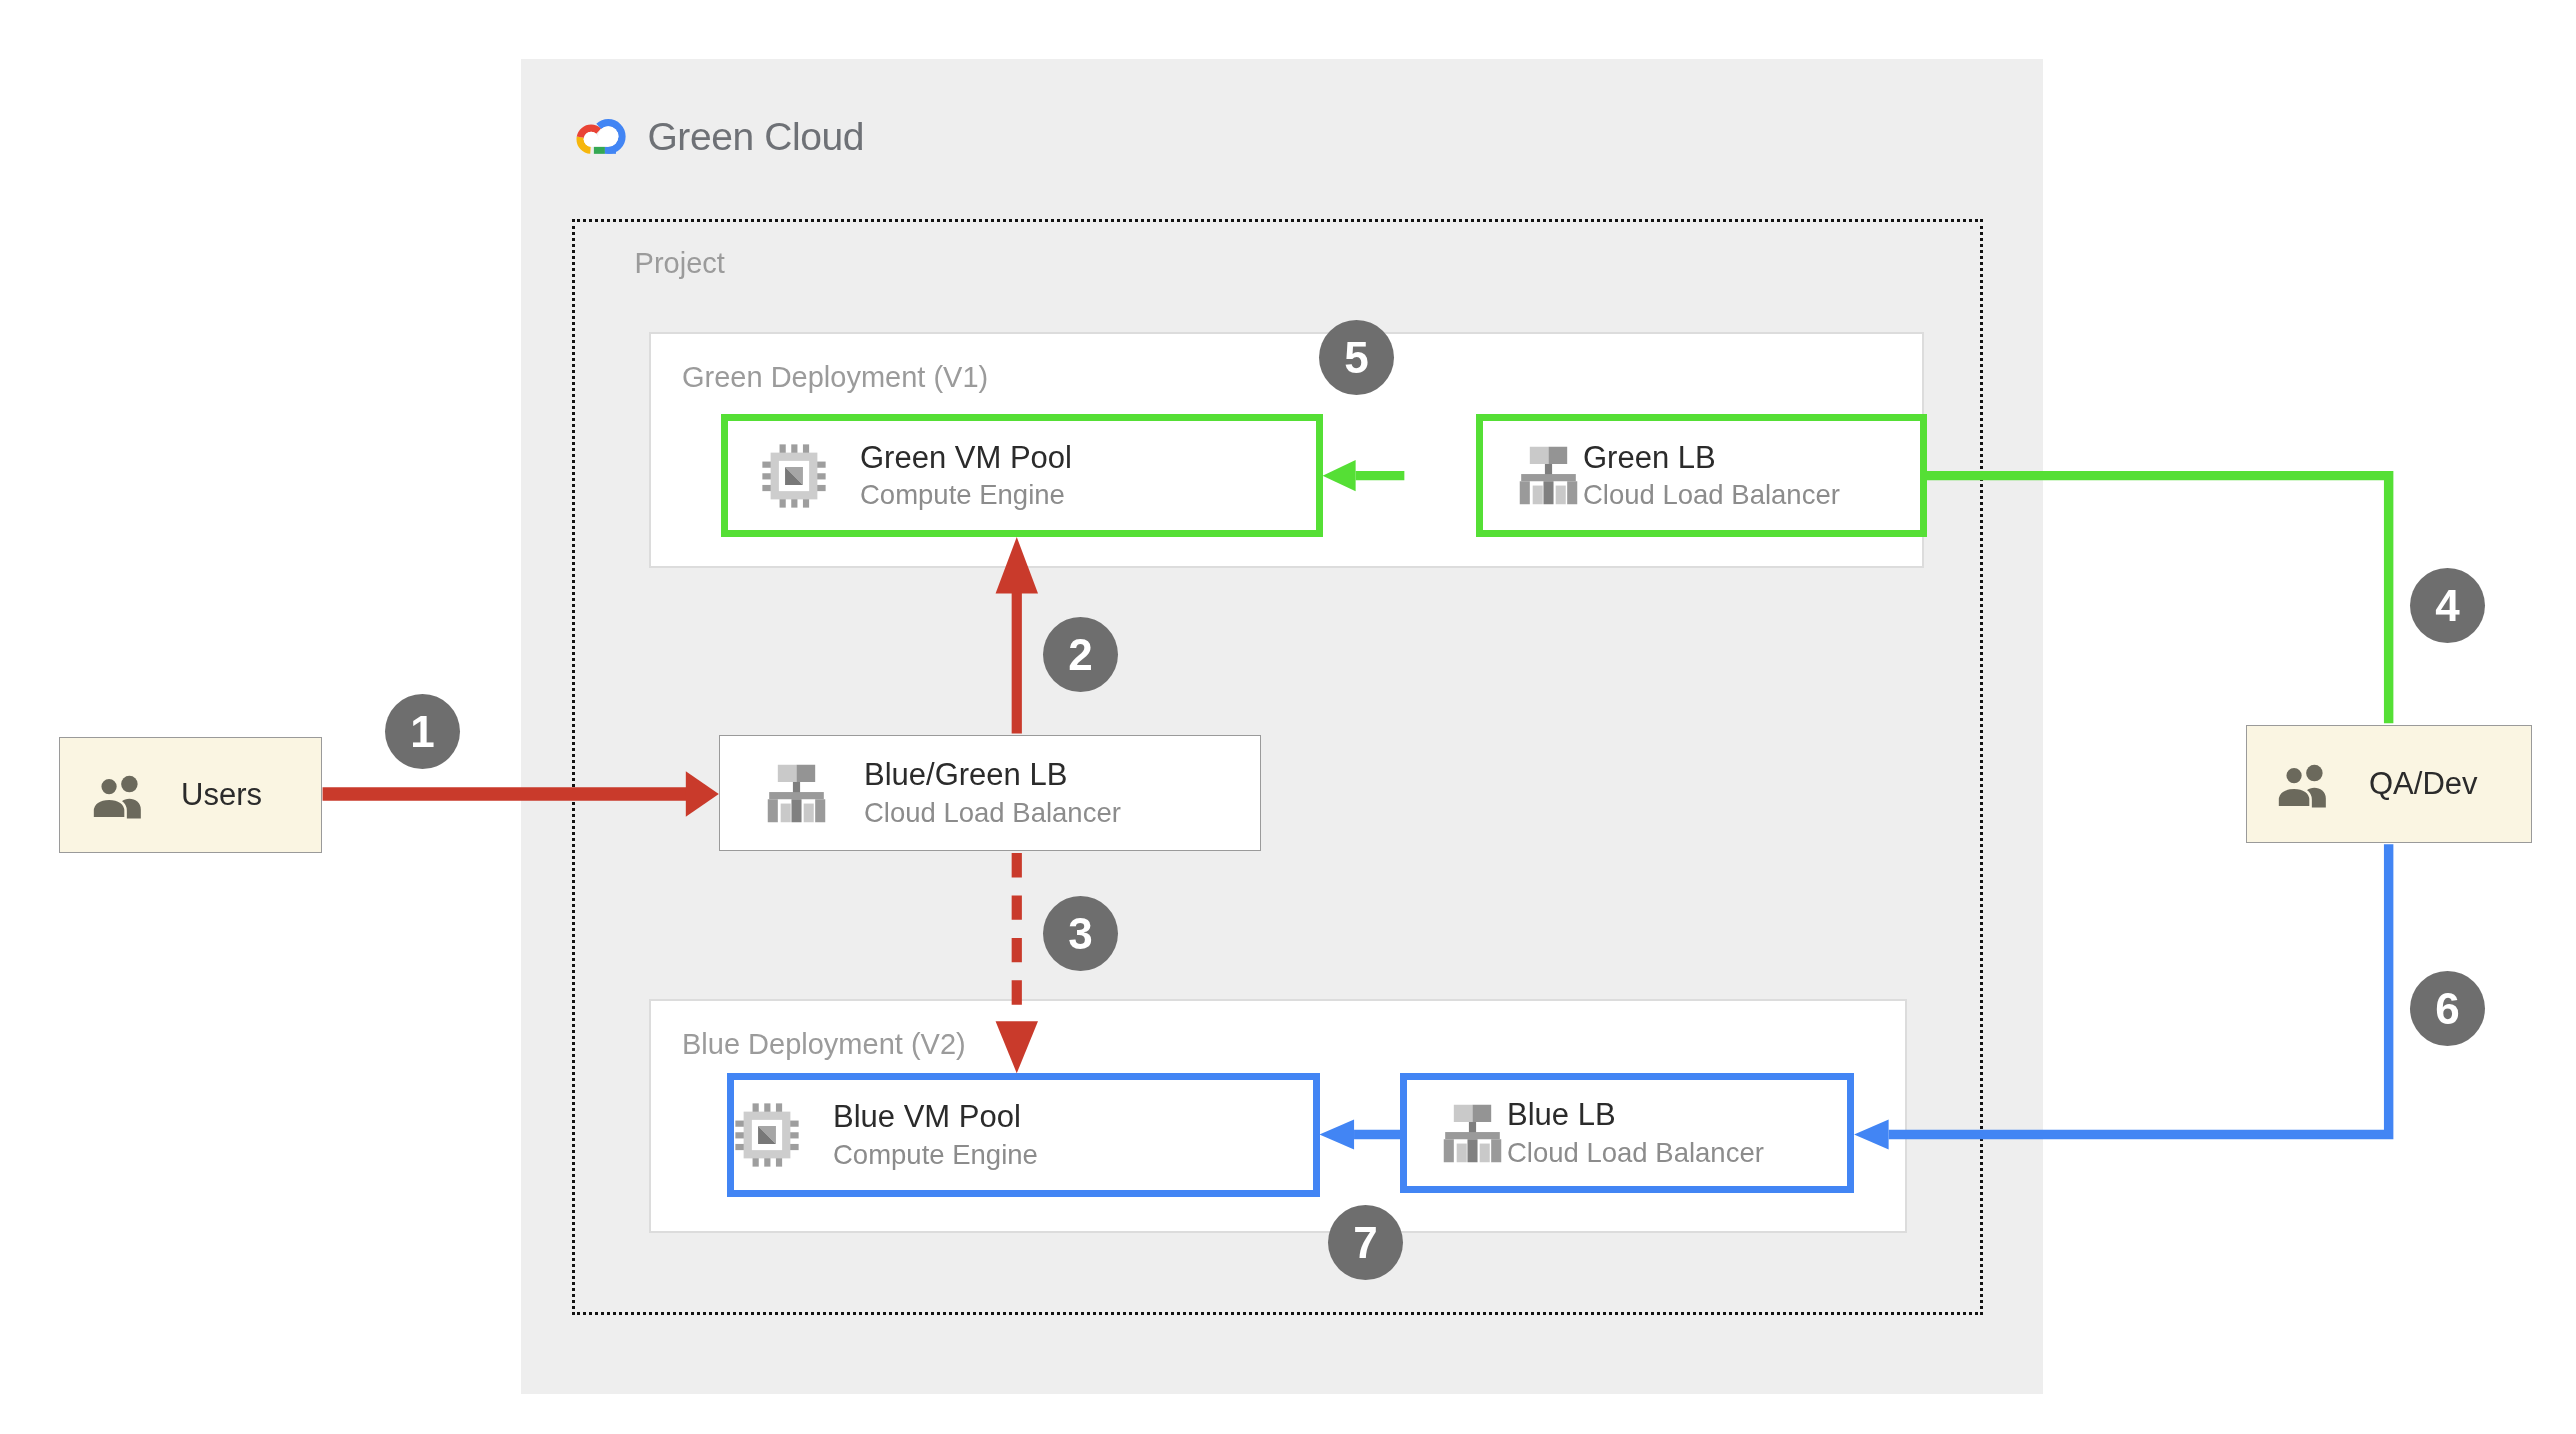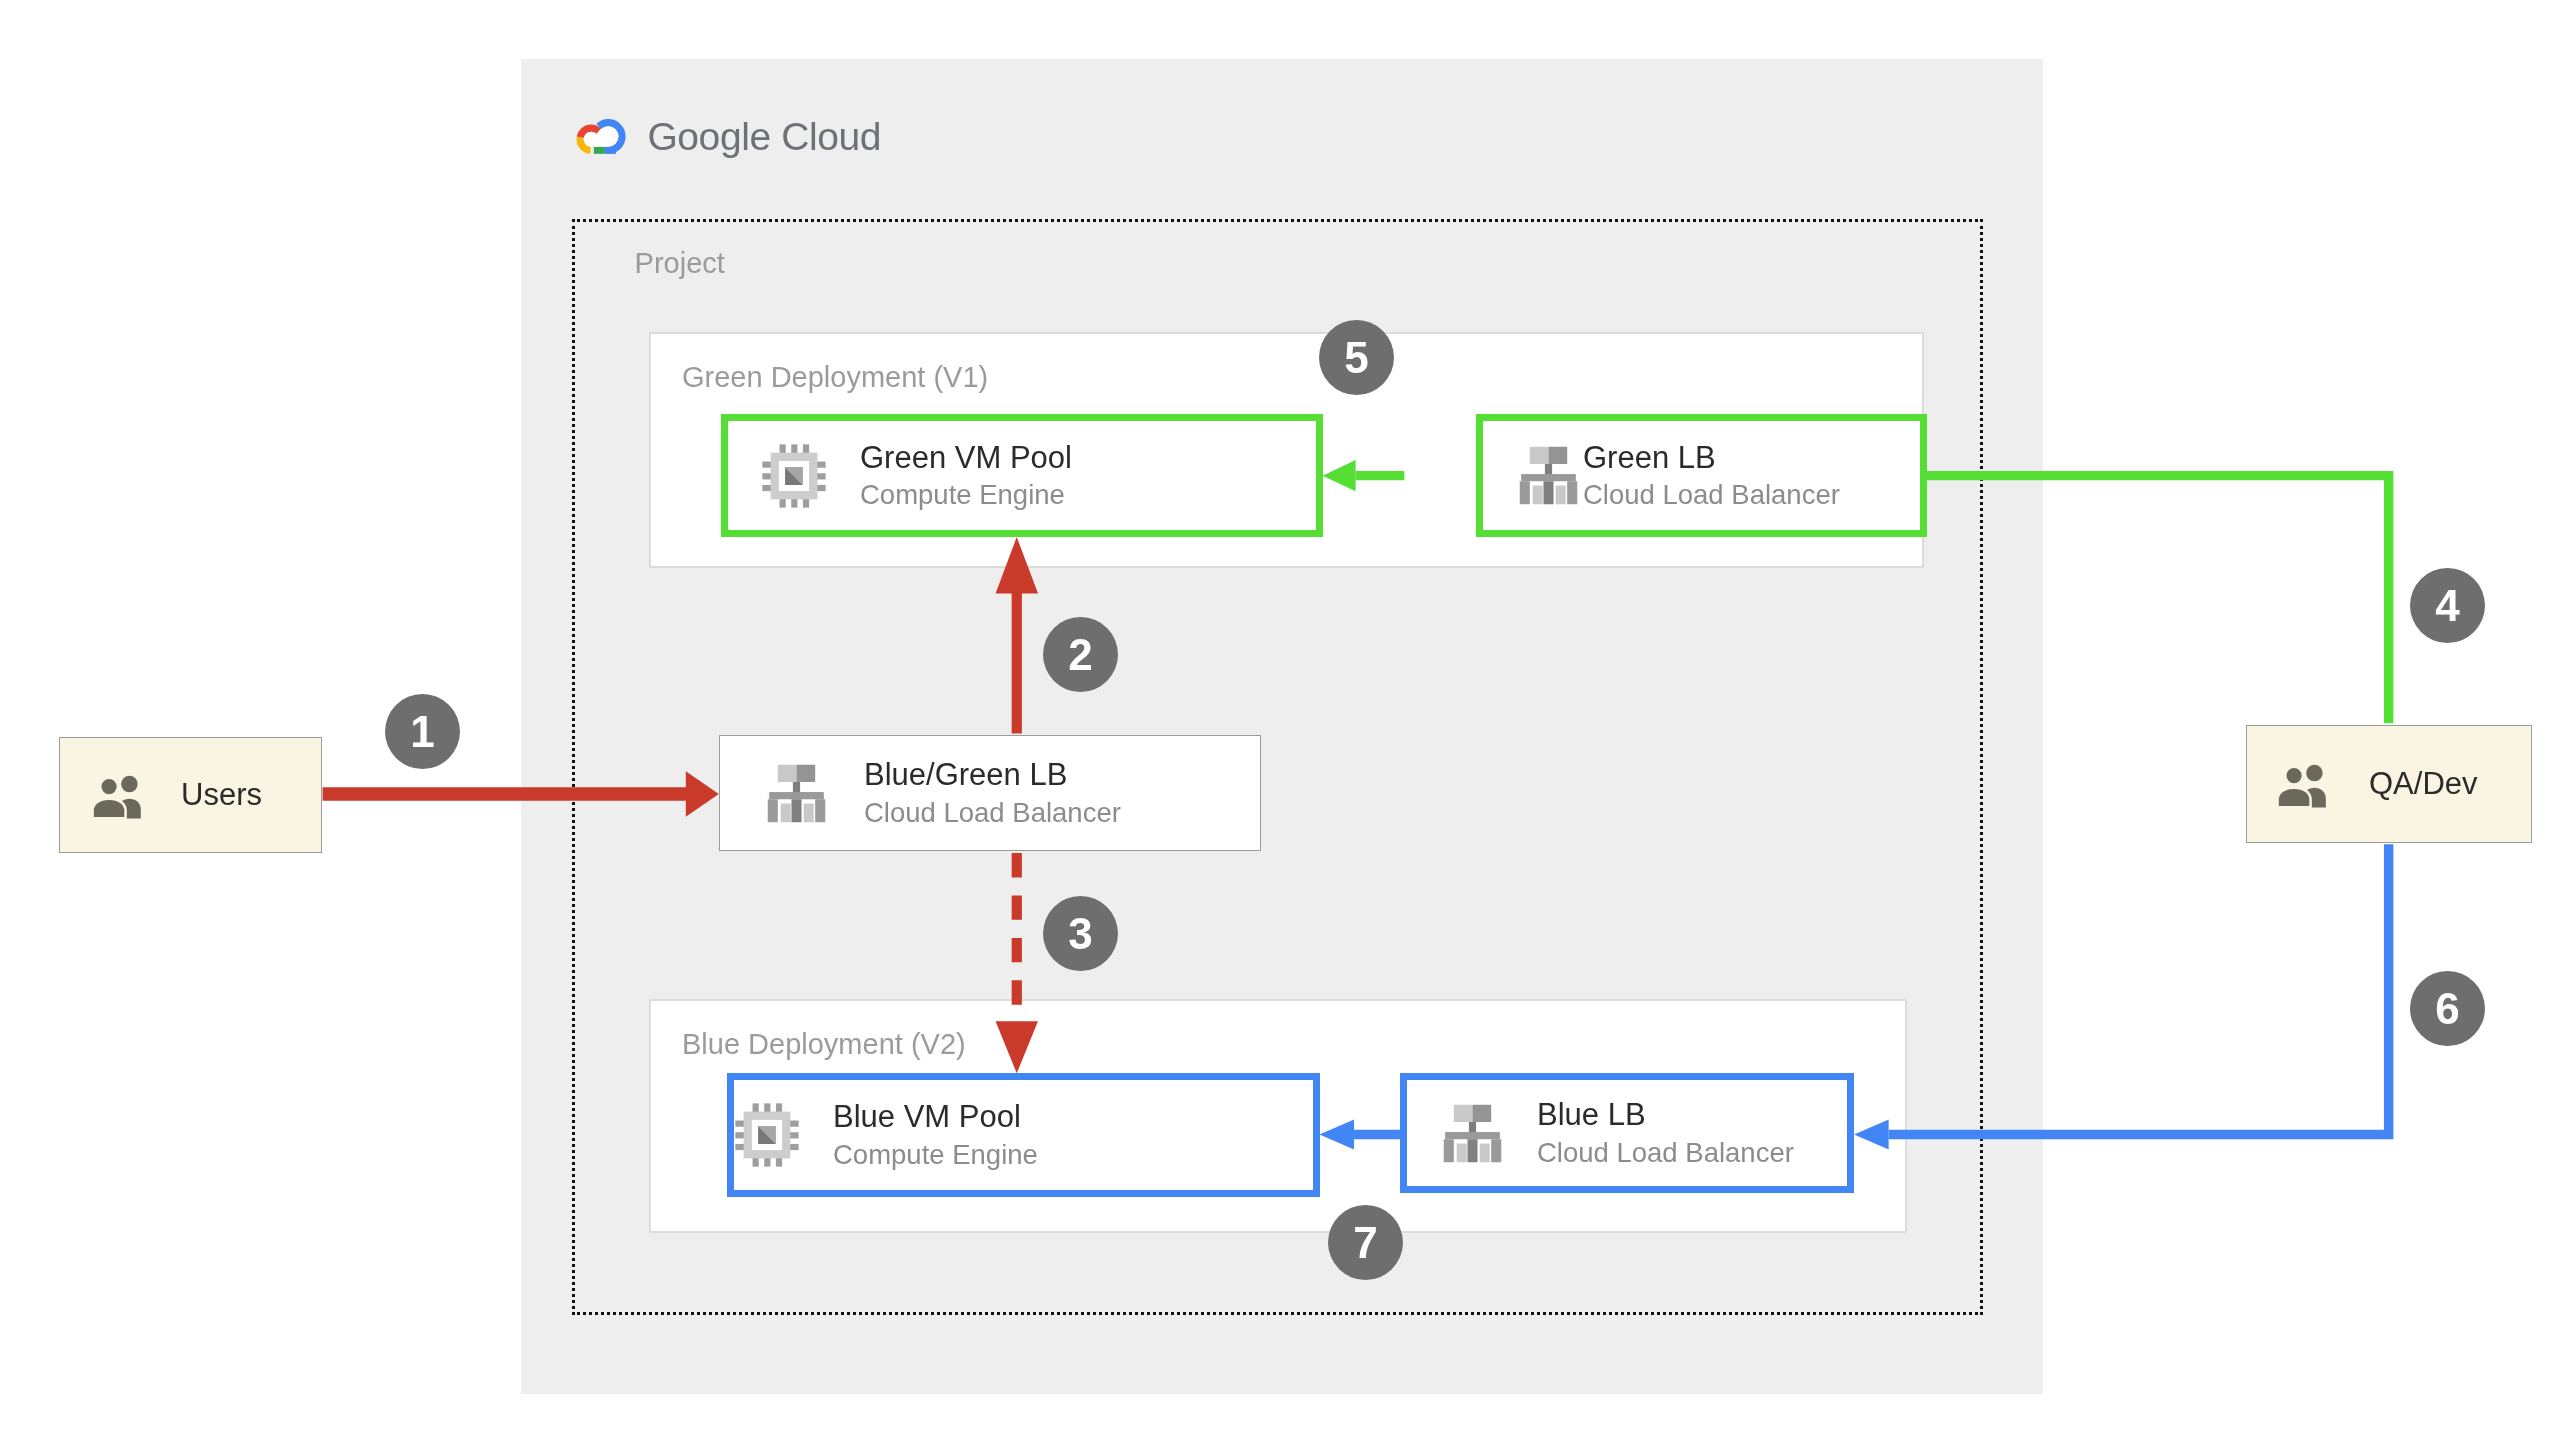--- a/index.html
+++ b/index.html
@@ -23,21 +23,21 @@
   svg.arrows{left:0;top:0;width:2576px;height:1434px;pointer-events:none;}
   .st-red{stroke:var(--arrow_red);}  .fl-red{fill:var(--arrow_red);}
   .st-grn{stroke:var(--flow_green);} .fl-grn{fill:var(--flow_green);}
   .st-blu{stroke:var(--flow_blue);}  .fl-blu{fill:var(--flow_blue);}
 
   .node{background:#ffffff;box-sizing:border-box;display:flex;align-items:center;}
   .n-green-vm{left:721px;top:414px;width:602px;height:123px;border:7.9px solid var(--flow_green);padding-left:33px;gap:33px;}
   .n-green-lb{left:1476px;top:414px;width:451px;height:123px;border:7.9px solid var(--flow_green);padding-left:31px;}
   .n-bluegreen-lb{left:719px;top:735px;width:542px;height:116px;border:1.6px solid var(--border_mid);padding-left:42px;gap:33px;}
   .n-blue-vm{left:727px;top:1073px;width:593px;height:124px;border:7.9px solid var(--flow_blue);gap:33px;}
-  .n-blue-lb{left:1400px;top:1073px;width:454px;height:120px;border:7.9px solid var(--flow_blue);padding-left:31px;gap:30px;}
+  .n-blue-lb{left:1400px;top:1073px;width:454px;height:120px;border:7.9px solid var(--flow_blue);padding-left:31px;}
   .n-users{left:59px;top:737px;width:263px;height:116px;border:1.6px solid var(--border_mid);background:var(--cream_bg);padding-left:30px;gap:30px;}
   .n-qadev{left:2246px;top:725px;width:286px;height:118px;border:1.6px solid var(--border_mid);background:var(--cream_bg);padding-left:28px;gap:33px;}
 
   .txt{display:flex;flex-direction:column;gap:5.5px;}
   .title{font-size:31px;color:var(--title_color);line-height:1.1;white-space:nowrap;}
   .subtitle{font-size:27.5px;color:var(--subtitle_color);line-height:1.1;white-space:nowrap;}
   .solo-title{font-size:31px;color:var(--title_color);white-space:nowrap;}
 
   .badge{width:75px;height:75px;border-radius:50%;background:var(--badge_gray);
          display:flex;align-items:center;justify-content:center;
@@ -61,21 +61,21 @@
     <svg width="53" height="50" viewBox="0 0 96 90">
       <circle cx="31" cy="49" r="20" fill="none" stroke="var(--logo_yellow)" stroke-width="13" pathLength="100" stroke-dasharray="27 73" stroke-dashoffset="-26"></circle>
       <circle cx="31" cy="49" r="20" fill="none" stroke="var(--logo_red)" stroke-width="13" pathLength="100" stroke-dasharray="34 66" stroke-dashoffset="-53"></circle>
       <circle cx="62" cy="44" r="25" fill="none" stroke="var(--logo_blue)" stroke-width="13" pathLength="100" stroke-dasharray="62 38" stroke-dashoffset="-63"></circle>
       <rect x="36" y="62.5" width="20" height="13" fill="var(--logo_green)"></rect>
       <rect x="56" y="62.5" width="20" height="13" fill="var(--logo_blue)"></rect>
       <circle cx="31" cy="49" r="13.5" fill="#ffffff"></circle>
       <circle cx="62" cy="44" r="18.5" fill="#ffffff"></circle>
       <rect x="31" y="50" width="31" height="12.5" fill="#ffffff"></rect>
     </svg>
-    <span class="logo-text">Google Cloud</span>
+    <span class="logo-text">Green Cloud</span>
   </div>
 
   <div class="abs group group-green">
     <div class="group-label">Green Deployment (V1)</div>
   </div>
 
   <div class="abs group group-blue">
     <div class="group-label">Blue Deployment (V2)</div>
   </div>
 

